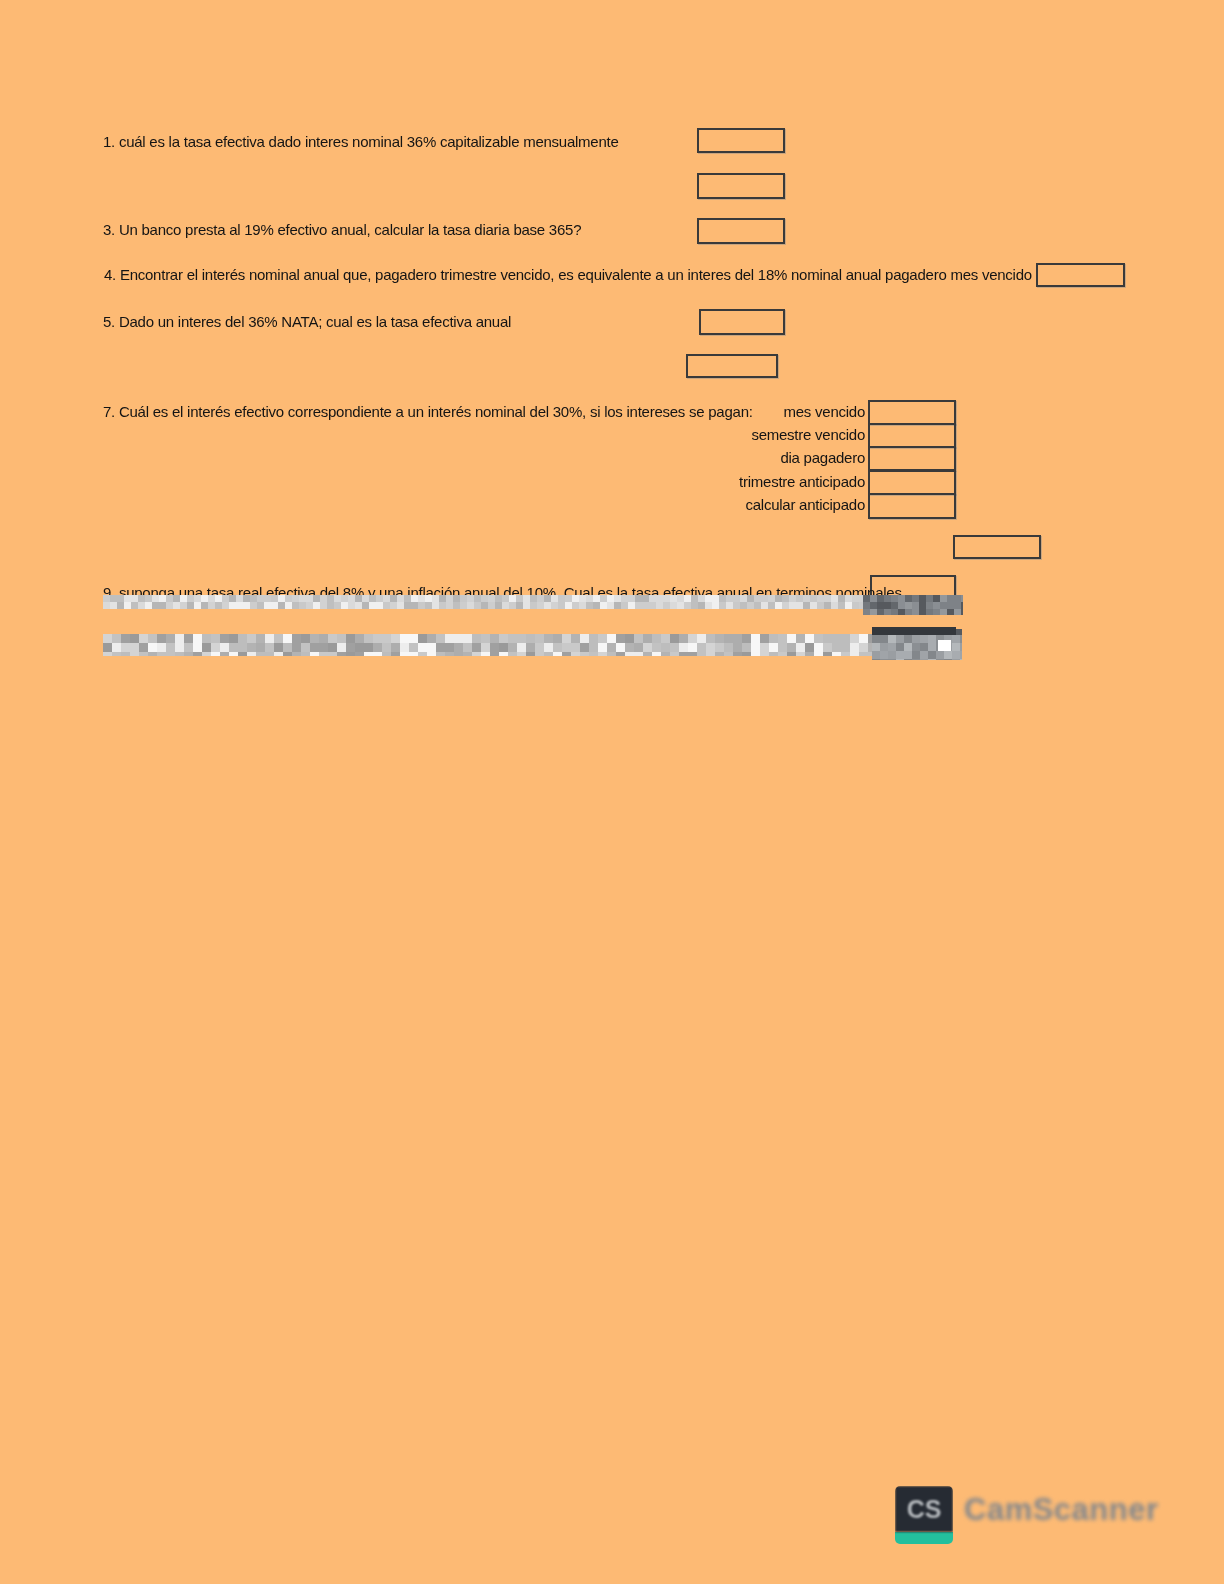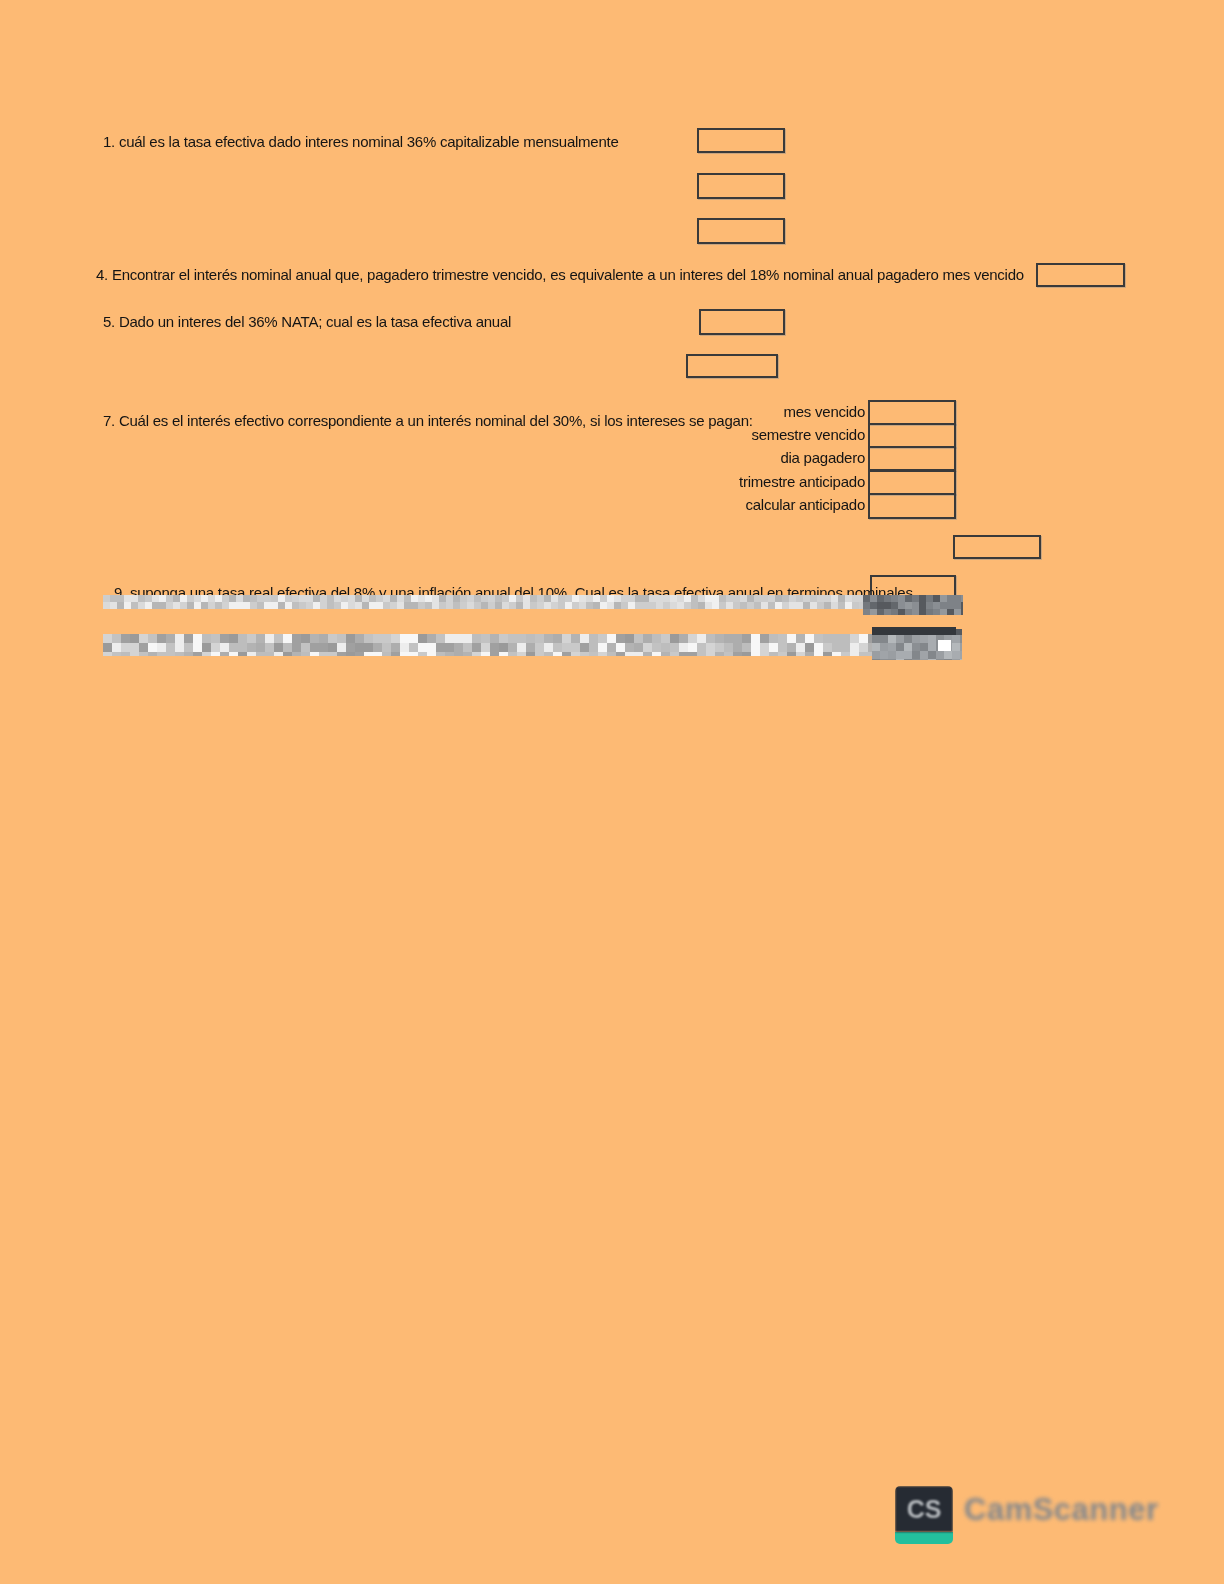--- a/index.html
+++ b/index.html
@@ -70,45 +70,46 @@
 </head>
 <body>
 
 <div class="page">
 
   <div class="qtext" style="left:103px;top:133px">1. cuál es la tasa efectiva dado interes nominal 36% capitalizable mensualmente</div>
   <div class="abox" style="left:697px;top:128px;width:88px;height:25px"></div>
 
   <div class="abox" style="left:697px;top:173px;width:88px;height:26px"></div>
 
+  <div class="qtext" style="left:103px;top:221px">3. Un banco presta al 19% efectivo anual, calcular la tasa diaria base 365?</div>
   <div class="abox" style="left:697px;top:218px;width:88px;height:26px"></div>
 
-  <div class="qtext" style="left:96px;top:266px">4. Encontrar el interés nominal anual que, pagadero trimestre vencido, es equivalente a un interes del 18% nominal anual pagadero mes vencido</div>
+  <div class="qtext" style="left:104px;top:266px">4. Encontrar el interés nominal anual que, pagadero trimestre vencido, es equivalente a un interes del 18% nominal anual pagadero mes vencido</div>
   <div class="abox" style="left:1036px;top:263px;width:89px;height:24px"></div>
 
   <div class="qtext" style="left:103px;top:313px">5. Dado un interes del 36% NATA; cual es la tasa efectiva anual</div>
   <div class="abox" style="left:699px;top:309px;width:86px;height:26px"></div>
 
   <div class="abox" style="left:686px;top:354px;width:92px;height:24px"></div>
 
-  <div class="qtext" style="left:103px;top:412px">7. Cuál es el interés efectivo correspondiente a un interés nominal del 30%, si los intereses se pagan:</div>
+  <div class="qtext" style="left:103px;top:403px">7. Cuál es el interés efectivo correspondiente a un interés nominal del 30%, si los intereses se pagan:</div>
   <div class="q7-label" style="top:403px">mes vencido</div>
   <div class="q7-label" style="top:426px">semestre vencido</div>
   <div class="q7-label" style="top:449px">dia pagadero</div>
   <div class="q7-label" style="top:473px">trimestre anticipado</div>
   <div class="q7-label" style="top:496px">calcular anticipado</div>
   <div class="abox" style="left:868px;top:400px;width:88px;height:25px"></div>
   <div class="abox" style="left:868px;top:423px;width:88px;height:25px"></div>
   <div class="abox" style="left:868px;top:446px;width:88px;height:25px"></div>
   <div class="abox" style="left:868px;top:470px;width:88px;height:25px"></div>
   <div class="abox" style="left:868px;top:493px;width:88px;height:26px"></div>
 
   <div class="abox" style="left:953px;top:535px;width:88px;height:24px"></div>
 
-  <div class="qtext" style="left:114px;top:584px">9. suponga una tasa real efectiva del 8% y una inflación anual del 10%. Cual es la tasa efectiva anual en terminos nominales</div>
+  <div class="qtext" style="left:103px;top:584px">9. suponga una tasa real efectiva del 8% y una inflación anual del 10%. Cual es la tasa efectiva anual en terminos nominales</div>
   <div class="abox" style="left:870px;top:575px;width:86px;height:32px"></div>
   <div class="mosaic" style="left:103px;top:595px;width:760px;height:14px">
       <i style="left:0px;top:0px;width:7px;height:7px;background:#cdcdcd"></i>
       <i style="left:7px;top:0px;width:7px;height:7px;background:#bfbfbf"></i>
       <i style="left:14px;top:0px;width:7px;height:7px;background:#bfbfbf"></i>
       <i style="left:21px;top:0px;width:7px;height:7px;background:#e3e3e3"></i>
       <i style="left:28px;top:0px;width:7px;height:7px;background:#e3e3e3"></i>
       <i style="left:35px;top:0px;width:7px;height:7px;background:#bfbfbf"></i>
       <i style="left:42px;top:0px;width:7px;height:7px;background:#c9c9c9"></i>
       <i style="left:49px;top:0px;width:7px;height:7px;background:#e3e3e3"></i>

